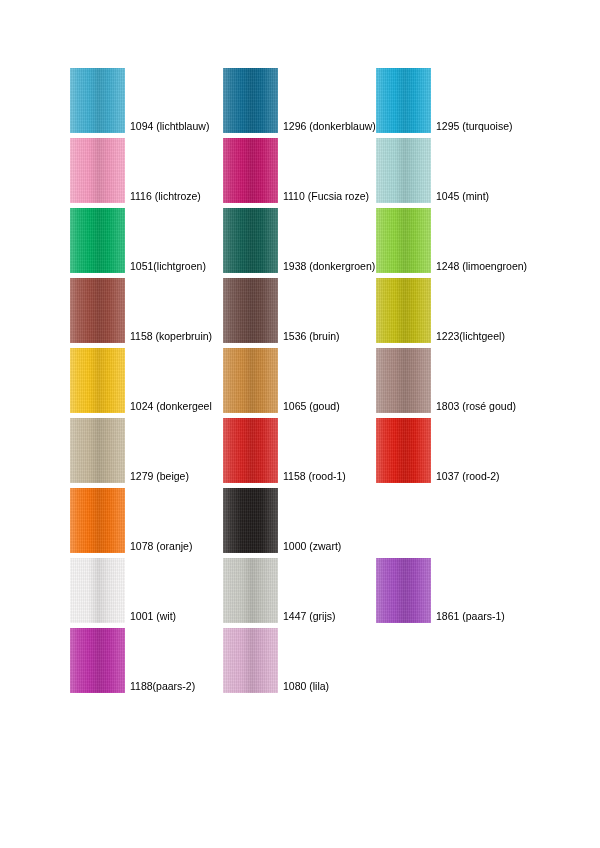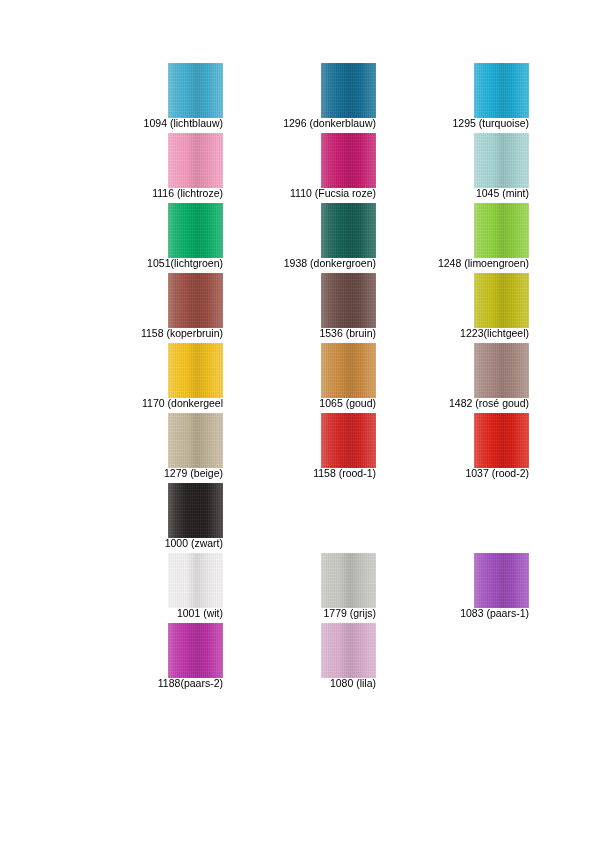--- a/index.html
+++ b/index.html
@@ -38,21 +38,21 @@
     height: 70px;
     margin: 0;
     padding: 0;
   }
 
   .swatch-cell {
     width: 153px;
     height: 70px;
     position: relative;
     display: flex;
-    flex-direction: column;
+    flex-direction: row;
     align-items: flex-end;
   }
   .swatch-cell.empty { visibility: hidden; }
 
   .swatch-chip {
     width: 55px;
     height: 65px;
     flex: 0 0 55px;
     position: relative;
     overflow: hidden;
@@ -153,63 +153,67 @@
           <div class="swatch-label">1536 (bruin)</div>
         </div>
         <div class="swatch-cell">
           <div class="swatch-chip" style="background-color: rgb(198, 192, 18);"></div>
           <div class="swatch-label">1223(lichtgeel)</div>
         </div>
       </div>
       <div class="swatch-row">
         <div class="swatch-cell">
           <div class="swatch-chip" style="background-color: rgb(249, 196, 24);"></div>
-          <div class="swatch-label">1170 (donkergeel</div>
+          <div class="swatch-label">1024 (donkergeel</div>
         </div>
         <div class="swatch-cell">
           <div class="swatch-chip" style="background-color: rgb(207, 140, 61);"></div>
           <div class="swatch-label">1065 (goud)</div>
         </div>
         <div class="swatch-cell">
           <div class="swatch-chip" style="background-color: rgb(169, 136, 128);"></div>
-          <div class="swatch-label">1482 (rosé goud)</div>
+          <div class="swatch-label">1803 (rosé goud)</div>
         </div>
       </div>
       <div class="swatch-row">
         <div class="swatch-cell">
           <div class="swatch-chip" style="background-color: rgb(198, 184, 155);"></div>
           <div class="swatch-label">1279 (beige)</div>
         </div>
         <div class="swatch-cell">
           <div class="swatch-chip" style="background-color: rgb(216, 33, 31);"></div>
           <div class="swatch-label">1158 (rood-1)</div>
         </div>
         <div class="swatch-cell">
           <div class="swatch-chip" style="background-color: rgb(225, 28, 17);"></div>
           <div class="swatch-label">1037 (rood-2)</div>
         </div>
       </div>
       <div class="swatch-row">
         <div class="swatch-cell">
+          <div class="swatch-chip" style="background-color: rgb(250, 114, 9);"></div>
+          <div class="swatch-label">1078 (oranje)</div>
+        </div>
+        <div class="swatch-cell">
           <div class="swatch-chip" style="background-color: rgb(35, 31, 30);"></div>
           <div class="swatch-label">1000 (zwart)</div>
         </div>
       </div>
       <div class="swatch-row">
         <div class="swatch-cell">
           <div class="swatch-chip" style="background-color: rgb(245, 243, 243);"></div>
           <div class="swatch-label">1001 (wit)</div>
         </div>
         <div class="swatch-cell">
           <div class="swatch-chip" style="background-color: rgb(201, 202, 195);"></div>
-          <div class="swatch-label">1779 (grijs)</div>
+          <div class="swatch-label">1447 (grijs)</div>
         </div>
         <div class="swatch-cell">
           <div class="swatch-chip" style="background-color: rgb(163, 77, 193);"></div>
-          <div class="swatch-label">1083 (paars-1)</div>
+          <div class="swatch-label">1861 (paars-1)</div>
         </div>
       </div>
       <div class="swatch-row">
         <div class="swatch-cell">
           <div class="swatch-chip" style="background-color: rgb(190, 47, 169);"></div>
           <div class="swatch-label">1188(paars-2)</div>
         </div>
         <div class="swatch-cell">
           <div class="swatch-chip" style="background-color: rgb(221, 176, 209);"></div>
           <div class="swatch-label">1080 (lila)</div>

